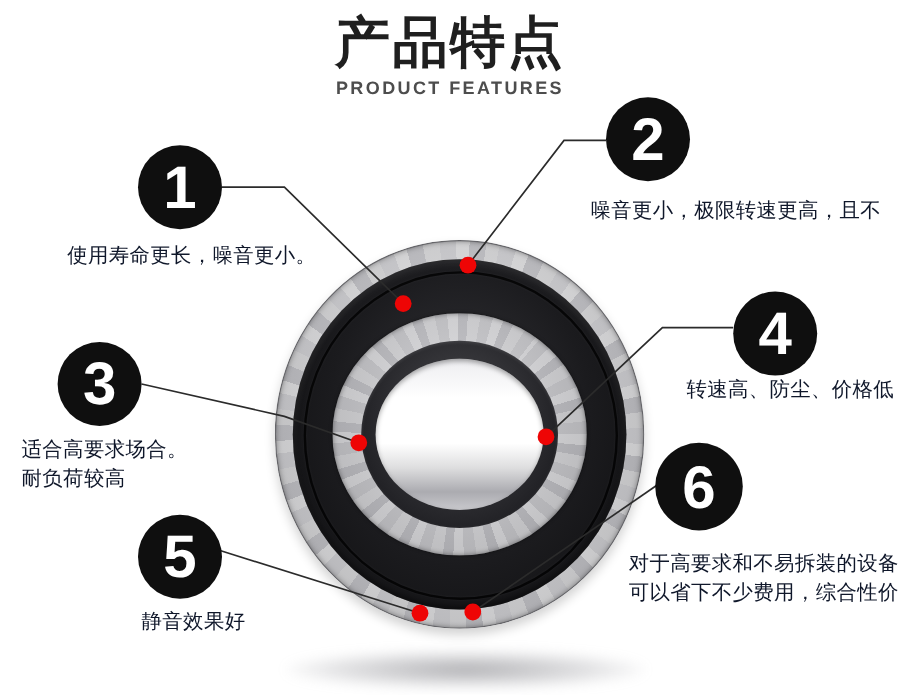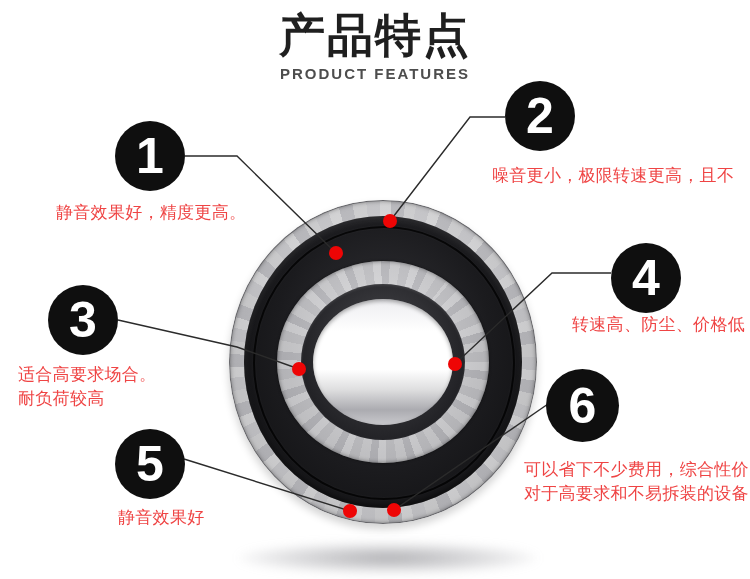--- a/index.html
+++ b/index.html
@@ -68,21 +68,21 @@
   
   .badge{
     position:absolute;width:70px;height:70px;border-radius:50%;
     background:#0f0f0f;color:#ffffff;z-index:5;
     display:flex;align-items:center;justify-content:center;
     font-size:50px;font-weight:bold;line-height:1;
   }
   .badge.big{width:73px;height:73px;}
   
   .ftext{
-    position:absolute;z-index:5;color:#ef4444;font-size:17px;line-height:24px;
+    position:absolute;z-index:5;color:#0f172a;font-size:17px;line-height:24px;
     letter-spacing:.3px;white-space:nowrap;
   }
   .tline{display:block;}
 </style>
 </head>
 <body>
 
 <div class="header">
   <div class="title">产品特点</div>
   <div class="subtitle">PRODUCT FEATURES</div>
@@ -127,31 +127,31 @@
   <span>4</span>
 </div>
 <div class="badge" style="left:115px;top:429px">
   <span>5</span>
 </div>
 <div class="badge big" style="left:546px;top:369px">
   <span>6</span>
 </div>
 
 <div class="ftext" style="left:56px;top:201px">
-  <span class="tline">静音效果好，精度更高。</span>
+  <span class="tline">使用寿命更长，噪音更小。</span>
 </div>
 <div class="ftext" style="left:492px;top:164px">
   <span class="tline">噪音更小，极限转速更高，且不</span>
 </div>
 <div class="ftext" style="left:18px;top:363px">
   <span class="tline">适合高要求场合。</span>
   <span class="tline">耐负荷较高</span>
 </div>
 <div class="ftext" style="left:572px;top:313px">
   <span class="tline">转速高、防尘、价格低</span>
 </div>
 <div class="ftext" style="left:118px;top:506px">
   <span class="tline">静音效果好</span>
 </div>
 <div class="ftext" style="left:524px;top:458px">
+  <span class="tline">对于高要求和不易拆装的设备</span>
   <span class="tline">可以省下不少费用，综合性价</span>
-  <span class="tline">对于高要求和不易拆装的设备</span>
 </div>
 
 </body></html>

